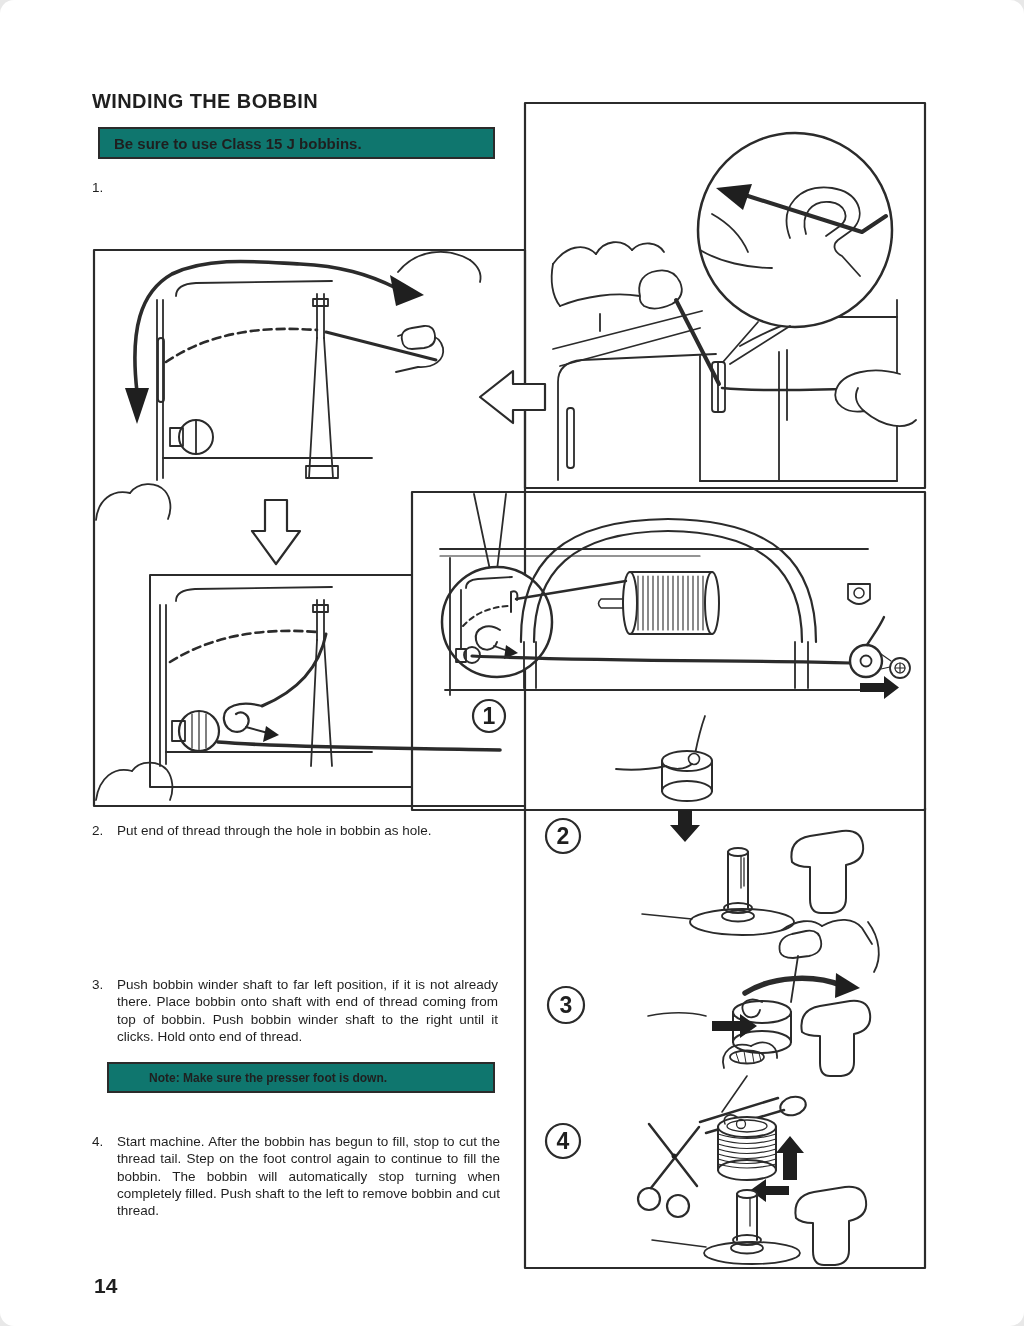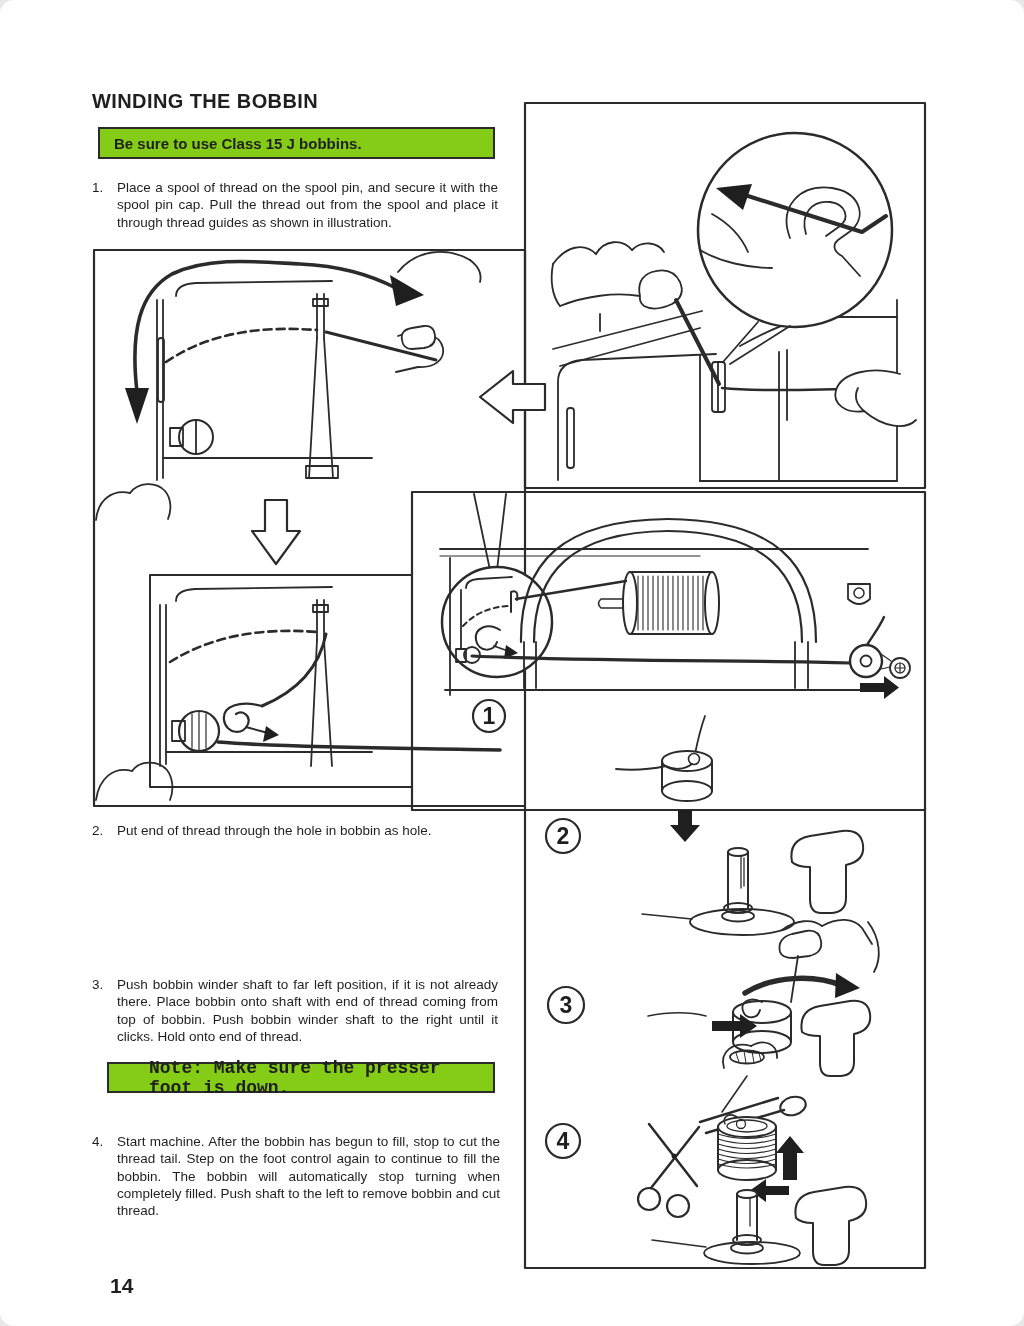--- a/index.html
+++ b/index.html
@@ -1,62 +1,61 @@
 <!DOCTYPE html>
 <html><head>
 <meta charset="utf-8">
 <style>
   html,body{margin:0;padding:0;background:#e8e8e8;}
   .page{position:relative;width:1024px;height:1326px;background:#ffffff;margin:0 auto;
         font-family:"Liberation Sans","DejaVu Sans",sans-serif;color:#1f1f1f;overflow:hidden;border-radius:14px;}
   .art{position:absolute;left:0;top:0;width:1024px;height:1326px;pointer-events:none;}
   .abs{position:absolute;}
   .title{font-size:20px;font-weight:bold;letter-spacing:.4px;}
-  .noteBox{border:2px solid #2b2b2b;display:flex;align-items:center;box-sizing:border-box;background:#84cc16;}
+  .noteBox{border:2px solid #2b2b2b;display:flex;align-items:center;box-sizing:border-box;background:#0f766e;}
   .noteBox .txt{font-weight:bold;}
   .step{font-size:13.5px;line-height:17.3px;text-align:justify;padding-left:25px;box-sizing:border-box;}
   .step .num{position:absolute;left:0;top:0;}
   .pageNo{font-size:21px;font-weight:bold;}
 </style>
 </head>
 <body>
 
 <div class="page">
 
   <div class="abs title" style="left:92px;top:90px;">WINDING THE BOBBIN</div>
 
   <div class="abs noteBox" style="left:98px;top:127px;width:397px;height:32px;padding-left:14px;">
     <span class="txt" style="font-size:15px;">Be sure to use Class 15 J bobbins.</span>
   </div>
 
   <div class="abs step" style="left:92px;top:179px;width:406px;">
     <span class="num">1.</span>
-    <span>Place a spool of thread on the spool pin, and secure it with the spool pin cap. Pull the thread out from the spool and place it through thread guides as shown in illustration.</span>
   </div>
 
   <div class="abs step" style="left:92px;top:822px;width:420px;text-align:left;">
     <span class="num">2.</span>
     <span>Put end of thread through the hole in bobbin as hole.</span>
   </div>
 
   <div class="abs step" style="left:92px;top:976px;width:406px;">
     <span class="num">3.</span>
     <span>Push bobbin winder shaft to far left position, if it is not already there. Place bobbin onto shaft with end of thread coming from top of bobbin. Push bobbin winder shaft to the right until it clicks. Hold onto end of thread.</span>
   </div>
 
   <div class="abs noteBox" style="left:107px;top:1062px;width:388px;height:31px;padding-left:40px;">
-    <span class="txt" style="font-size:18px;font-family:Liberation Mono, monospace;">Note: Make sure the presser foot is down.</span>
+    <span class="txt" style="font-size:12px;">Note: Make sure the presser foot is down.</span>
   </div>
 
   <div class="abs step" style="left:92px;top:1133px;width:408px;">
     <span class="num">4.</span>
     <span>Start machine. After the bobbin has begun to fill, stop to cut the thread tail. Step on the foot control again to continue to fill the bobbin. The bobbin will automatically stop turning when completely filled. Push shaft to the left to remove bobbin and cut thread.</span>
   </div>
 
-  <div class="abs pageNo" style="left:110px;top:1274px;">14</div>
+  <div class="abs pageNo" style="left:94px;top:1274px;">14</div>
 
   <svg class="art" viewBox="0 0 1024 1326">
     <g fill="none" stroke="#2b2b2b" stroke-linecap="round" stroke-linejoin="round">
 
       <rect x="94" y="250" width="431" height="556" stroke-width="2.2"></rect>
       <rect x="412" y="492" width="513" height="318" stroke-width="2.2"></rect>
       <rect x="525" y="103" width="400" height="385" stroke-width="2.2"></rect>
       <path d="M525,806 L525,1268 L925,1268 L925,808" stroke-width="2.2"></path>
       <rect x="150" y="575" width="262" height="212" stroke-width="2"></rect>
 

